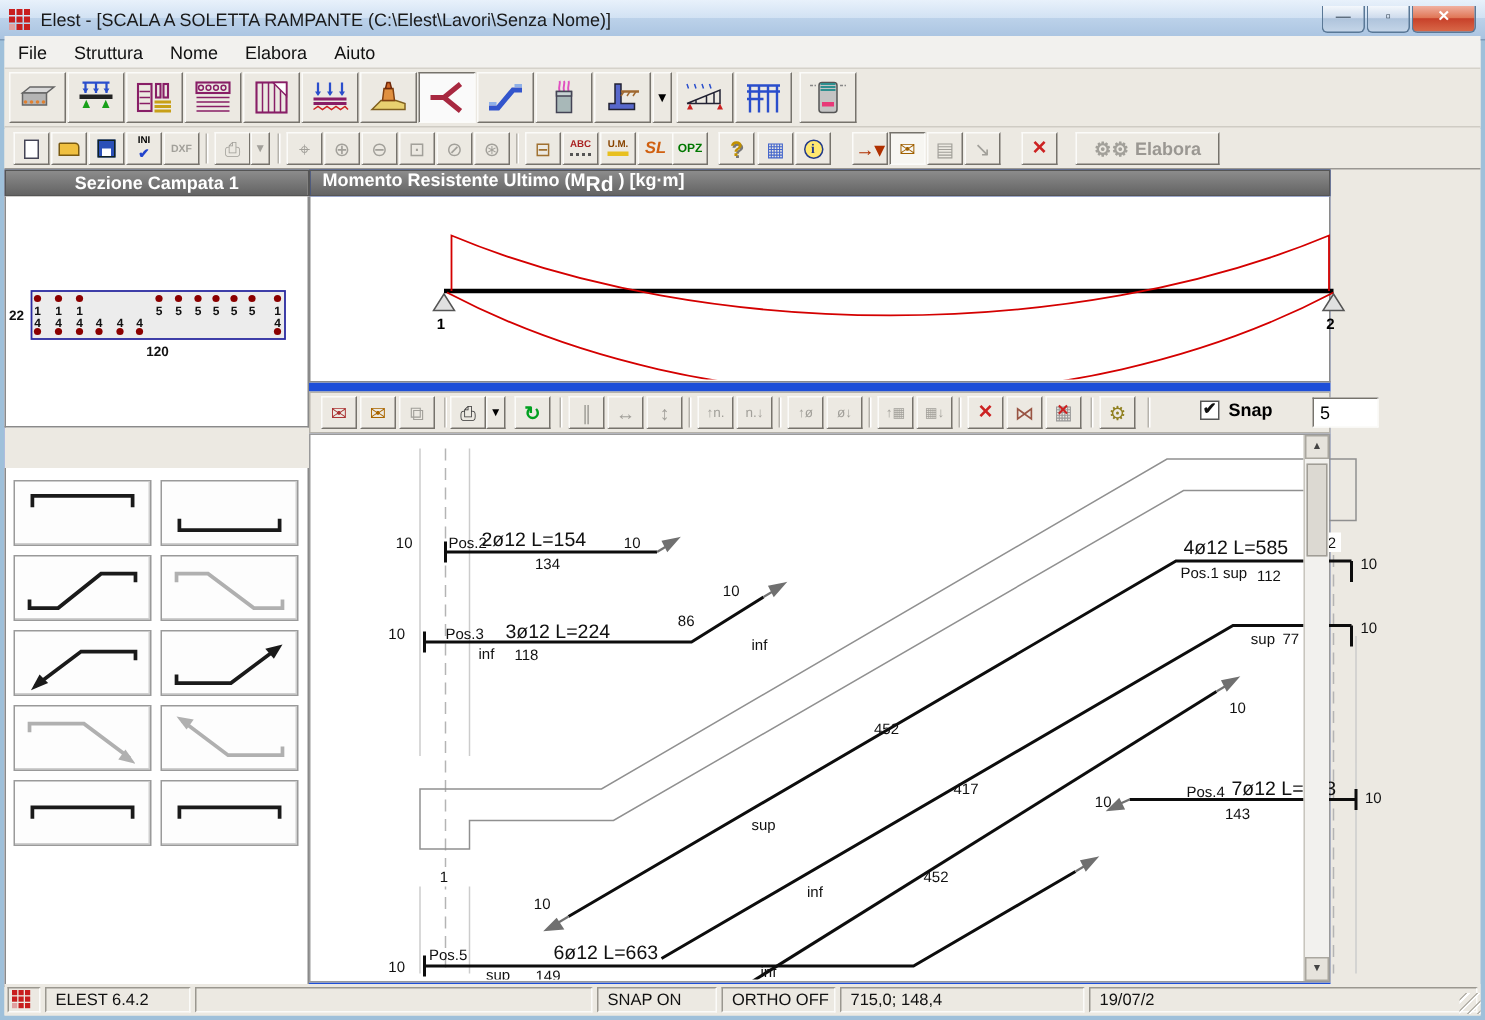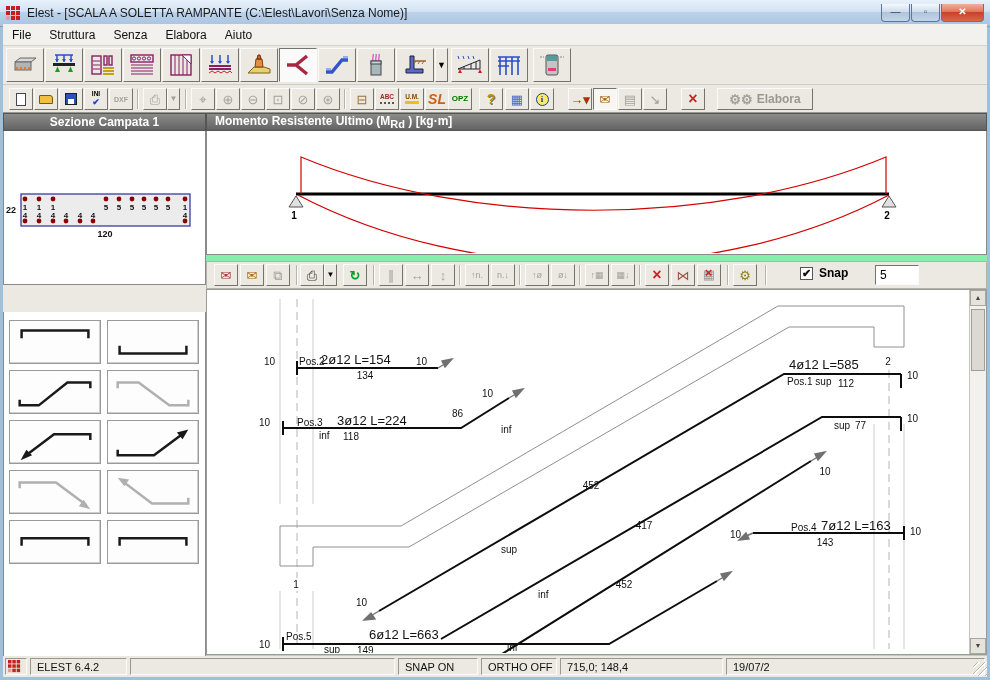--- a/index.html
+++ b/index.html
@@ -35,35 +35,35 @@
   .tb2.pressed { background:#f7f6f2; border-color:#76736c #fbfbf9 #fbfbf9 #76736c; }
   .sep { position:absolute; top:3px; width:2px; height:20px; border-left:1px solid #b6b3ac; border-right:1px solid #fff; }
   .gly { font-size:13px; line-height:1; }
   .dis { color:#a2a09a !important; }
   .microtxt { font-size:6.5px; font-weight:bold; line-height:1; text-align:center; }
   .elabora-btn { position:absolute; top:2px; left:714px; width:96px; height:22px; background:#ece9e2;
     border:1px solid; border-color:#fbfbf9 #76736c #76736c #fbfbf9; display:flex; align-items:center; justify-content:center; gap:4px;
     font-size:12px; font-weight:bold; color:#9a9792; }
 
   
-  .main { position:absolute; left:0; top:113px; width:984px; height:545px; background:#86efac; }
+  .main { position:absolute; left:0; top:113px; width:884px; height:545px; background:#1d4ed8; }
   .leftcol { position:absolute; left:0; top:0; width:203px; height:545px; background:#ece9e2; }
   .panel-header { height:18px; background:linear-gradient(#8c8c8c,#636363); color:#fff; font-size:12px; font-weight:bold;
     display:flex; align-items:center; justify-content:center; border:1px solid #555; }
   .sec-body { height:154px; background:#fff; border:1px solid #8a8a8a; border-top:none; }
   .arm-panel { position:absolute; left:0; top:181px; width:203px; bottom:0; }
   .arm-body { position:absolute; left:0; top:18px; right:0; bottom:0; background:#fff; border:1px solid #8a8a8a; border-top:none; }
   .arm-grid { display:grid; grid-template-columns:92px 92px; grid-auto-rows:44px; gap:6px; padding:8px 0 0 5px; }
   .arm-btn { border:1px solid #9a9a9a; background:#fdfdfd; box-shadow:inset -1px -1px 0 #cfcfcf; padding:0; }
   .arm-btn svg { display:block; }
 
   .rightcol { position:absolute; left:203px; top:0; right:0; height:545px; }
   .mom-header { position:absolute; left:0; top:0; right:0; height:18px; background:linear-gradient(#8c8c8c,#636363);
     color:#fff; font-size:12px; font-weight:bold; display:flex; align-items:center; padding-left:8px; border:1px solid #555; }
-  .mom-header sub { font-size:11px; }
+  .mom-header sub { font-size:14px; }
   .mom-body { position:absolute; left:0; top:18px; right:0; height:124px; background:#fff; border:1px solid #8a8a8a; border-top:none; }
 
   .toolbar3 { position:absolute; left:0; top:148px; right:0; height:28px; background:#ece9e2; border:1px solid #b5b2aa; }
   .tb3 { position:absolute; top:2px; width:24px; height:22px; background:#ece9e2;
     border:1px solid; border-color:#fbfbf9 #76736c #76736c #fbfbf9; display:flex; align-items:center; justify-content:center; font-size:12px; }
   .tb3.dd { width:13px; }
   .snap-wrap { position:absolute; left:593px; top:4px; display:flex; align-items:center; font-size:12px; font-weight:bold; }
   .snap-box { width:13px; height:13px; background:#fff; border:1px solid #555; font-size:11px; line-height:11px; text-align:center; color:#111; margin-right:6px; }
   .snap-input { position:absolute; left:668px; top:3px; width:44px; height:20px; border:1px solid; border-color:#76736c #fbfbf9 #fbfbf9 #76736c; background:#fff; font-size:12px; padding:2px 4px; font-family:"Liberation Sans",sans-serif; }
 
@@ -104,21 +104,21 @@
     <div class="winbtns">
       <div class="winbtn">—</div>
       <div class="winbtn">▫</div>
       <div class="winbtn close">✕</div>
     </div>
   </div>
 
   <div class="menubar">
     <span class="menu-item">File</span>
     <span class="menu-item">Struttura</span>
-    <span class="menu-item">Senza</span>
+    <span class="menu-item">Nome</span>
     <span class="menu-item">Elabora</span>
     <span class="menu-item">Aiuto</span>
   </div>
 
   <div class="toolbar1">
     <button class="tb1" style="left:3px">
       <svg width="26" height="24" viewBox="0 0 26 24">
         <polygon points="3,9 8,5 24,5 19,9" fill="#d8d8d8" stroke="#666"></polygon>
           <rect x="3" y="9" width="16" height="8" fill="#b4b4b4" stroke="#666"></rect>
         <circle cx="5" cy="15" r="1.2" fill="#e08030"></circle>
@@ -276,21 +276,21 @@
     <button class="tb2" style="left:347px">
         <span class="gly" style="color:#a07030">⊟</span>
       </button>
     <button class="tb2" style="left:372px">
         <span class="microtxt" style="color:#aa2222;border-bottom:2px dotted #555;padding-bottom:1px">ABC</span>
       </button>
     <button class="tb2" style="left:397px">
         <span class="microtxt" style="color:#884400;border-bottom:3px solid #e8c020">U.M.</span>
       </button>
     <button class="tb2" style="left:422px">
-        <span class="microtxt" style="font-size:14px;font-style:italic;color:#d06010">SL</span>
+        <span class="microtxt" style="font-size:11px;font-style:italic;color:#d06010">SL</span>
       </button>
     <button class="tb2" style="left:445px">
         <span class="microtxt" style="font-size:8px;color:#007700">OPZ</span>
       </button>
     <button class="tb2" style="left:476px">
         <span style="font-size:14px;font-weight:bold;color:#c09000;text-shadow:1px 1px 0 #777">?</span>
       </button>
     <button class="tb2" style="left:502px">
         <span class="gly" style="color:#4466cc">▦</span>
       </button>

